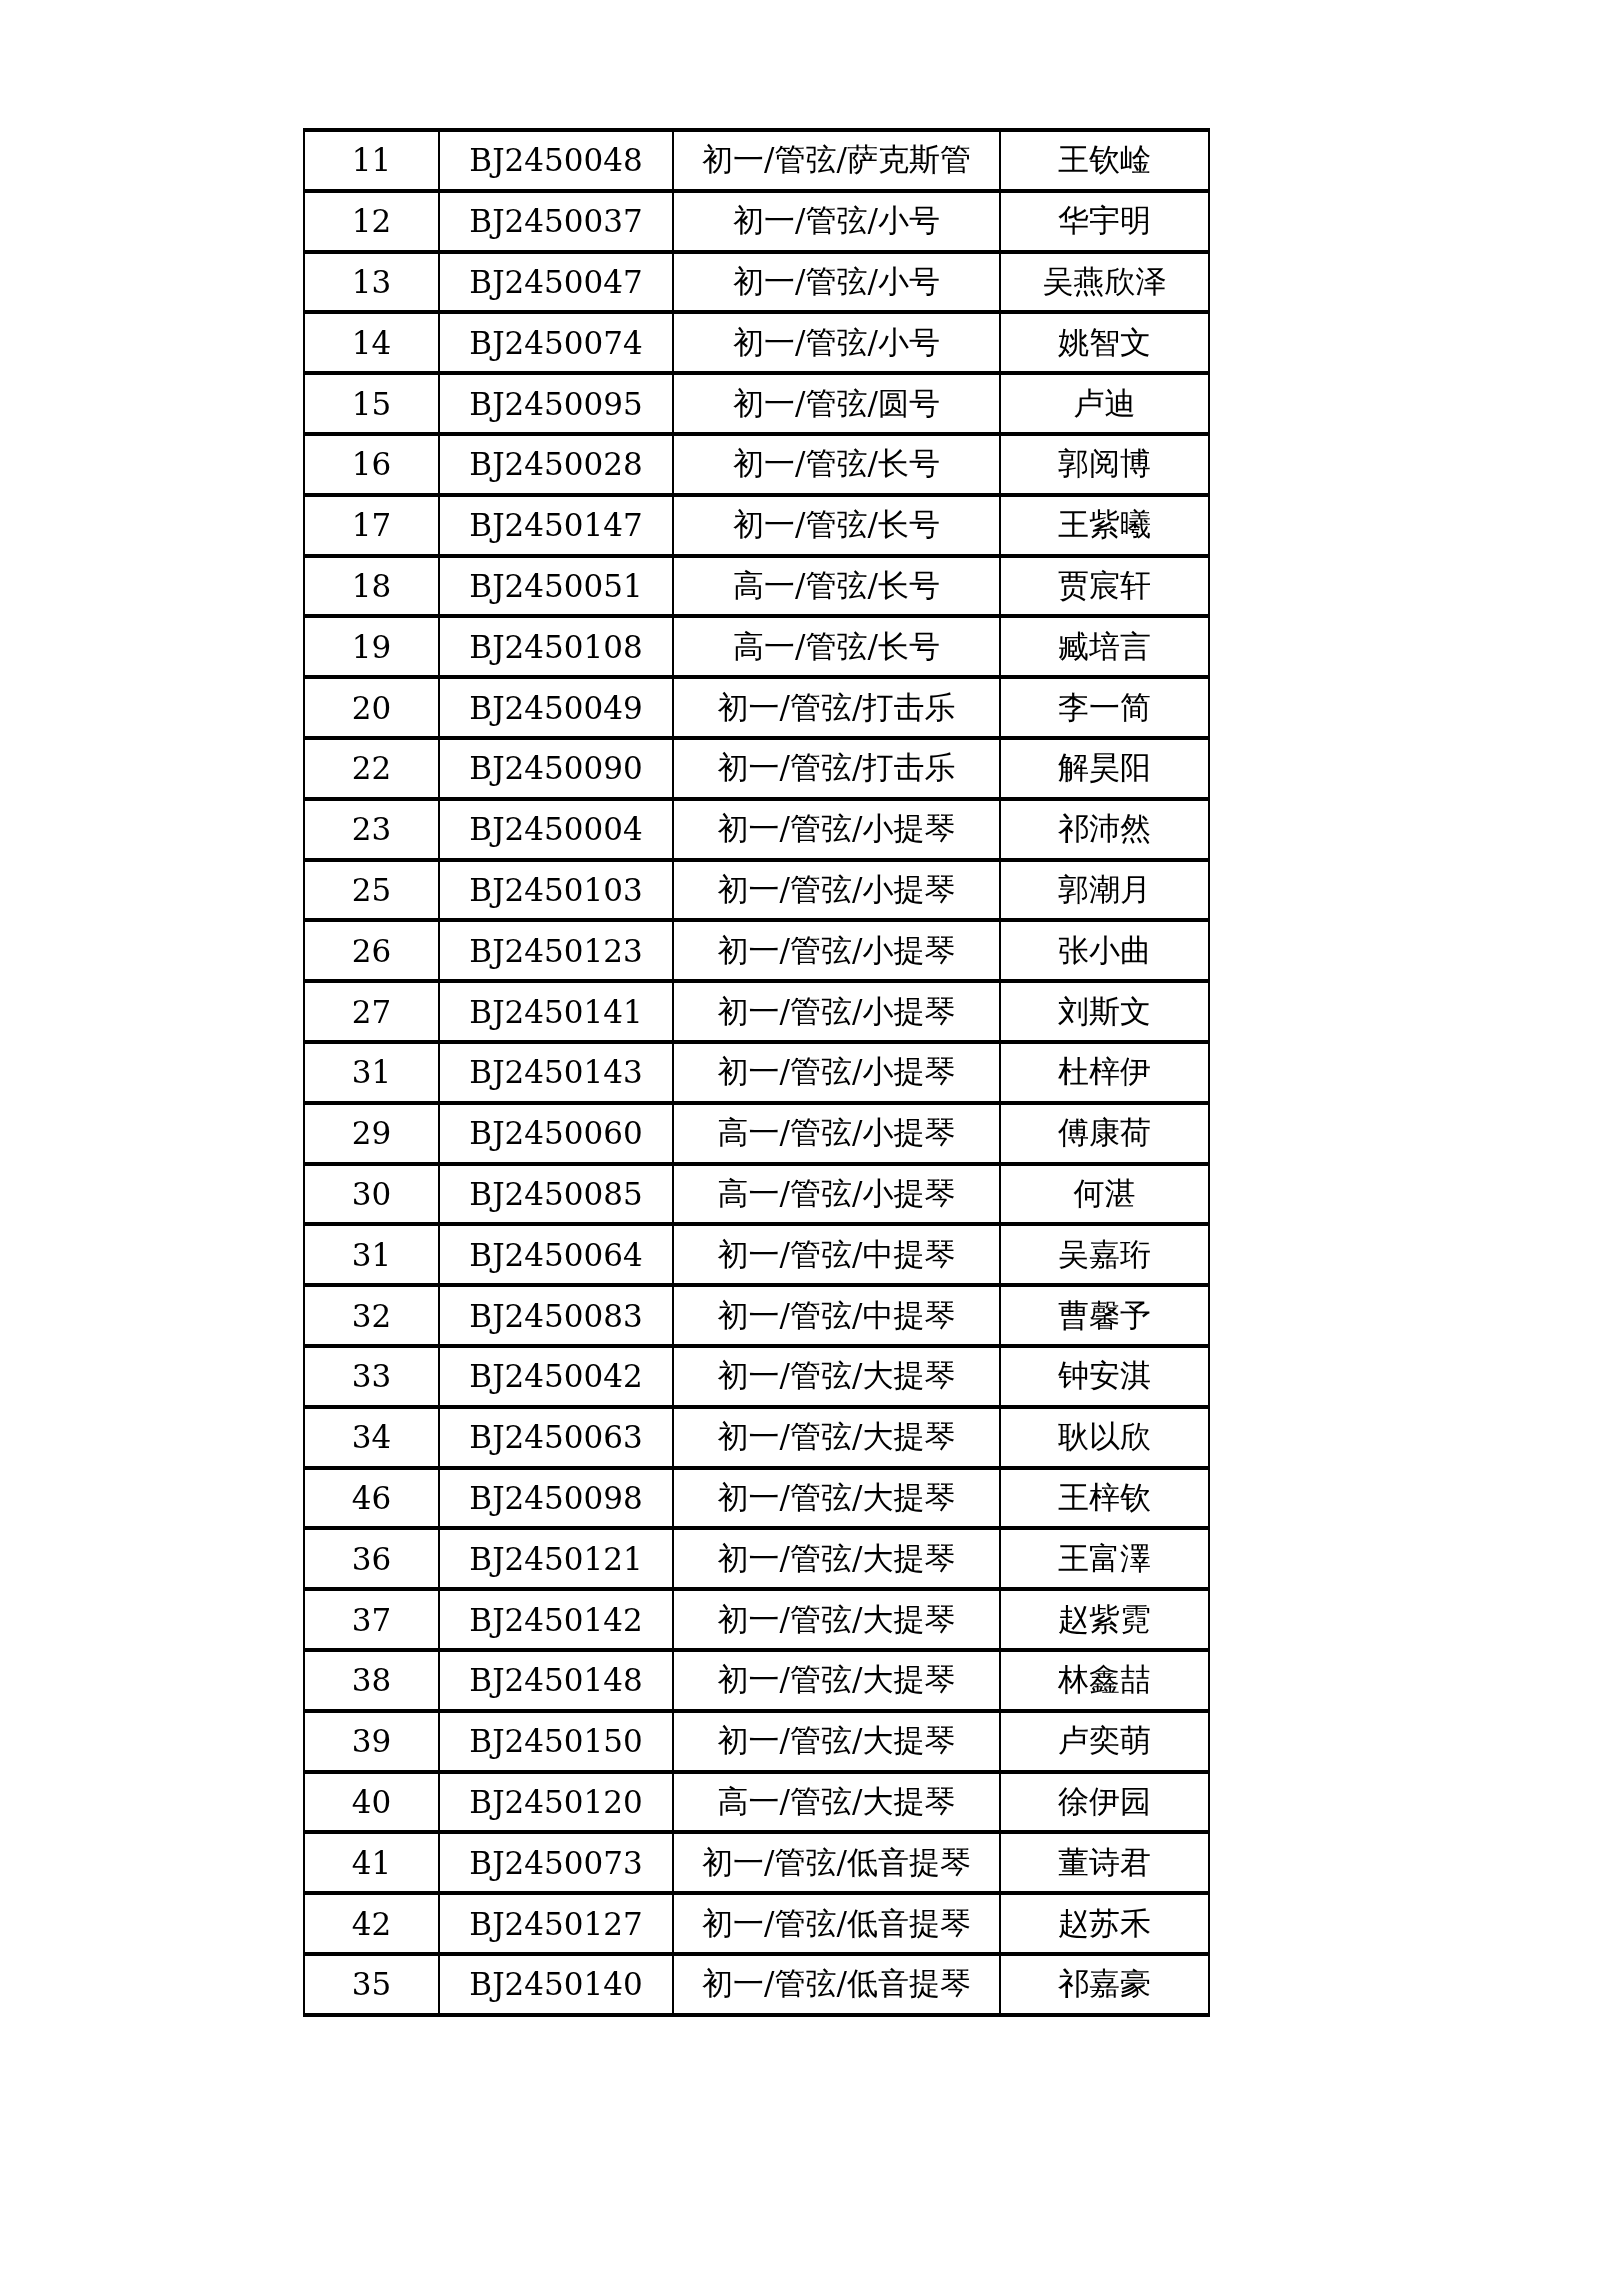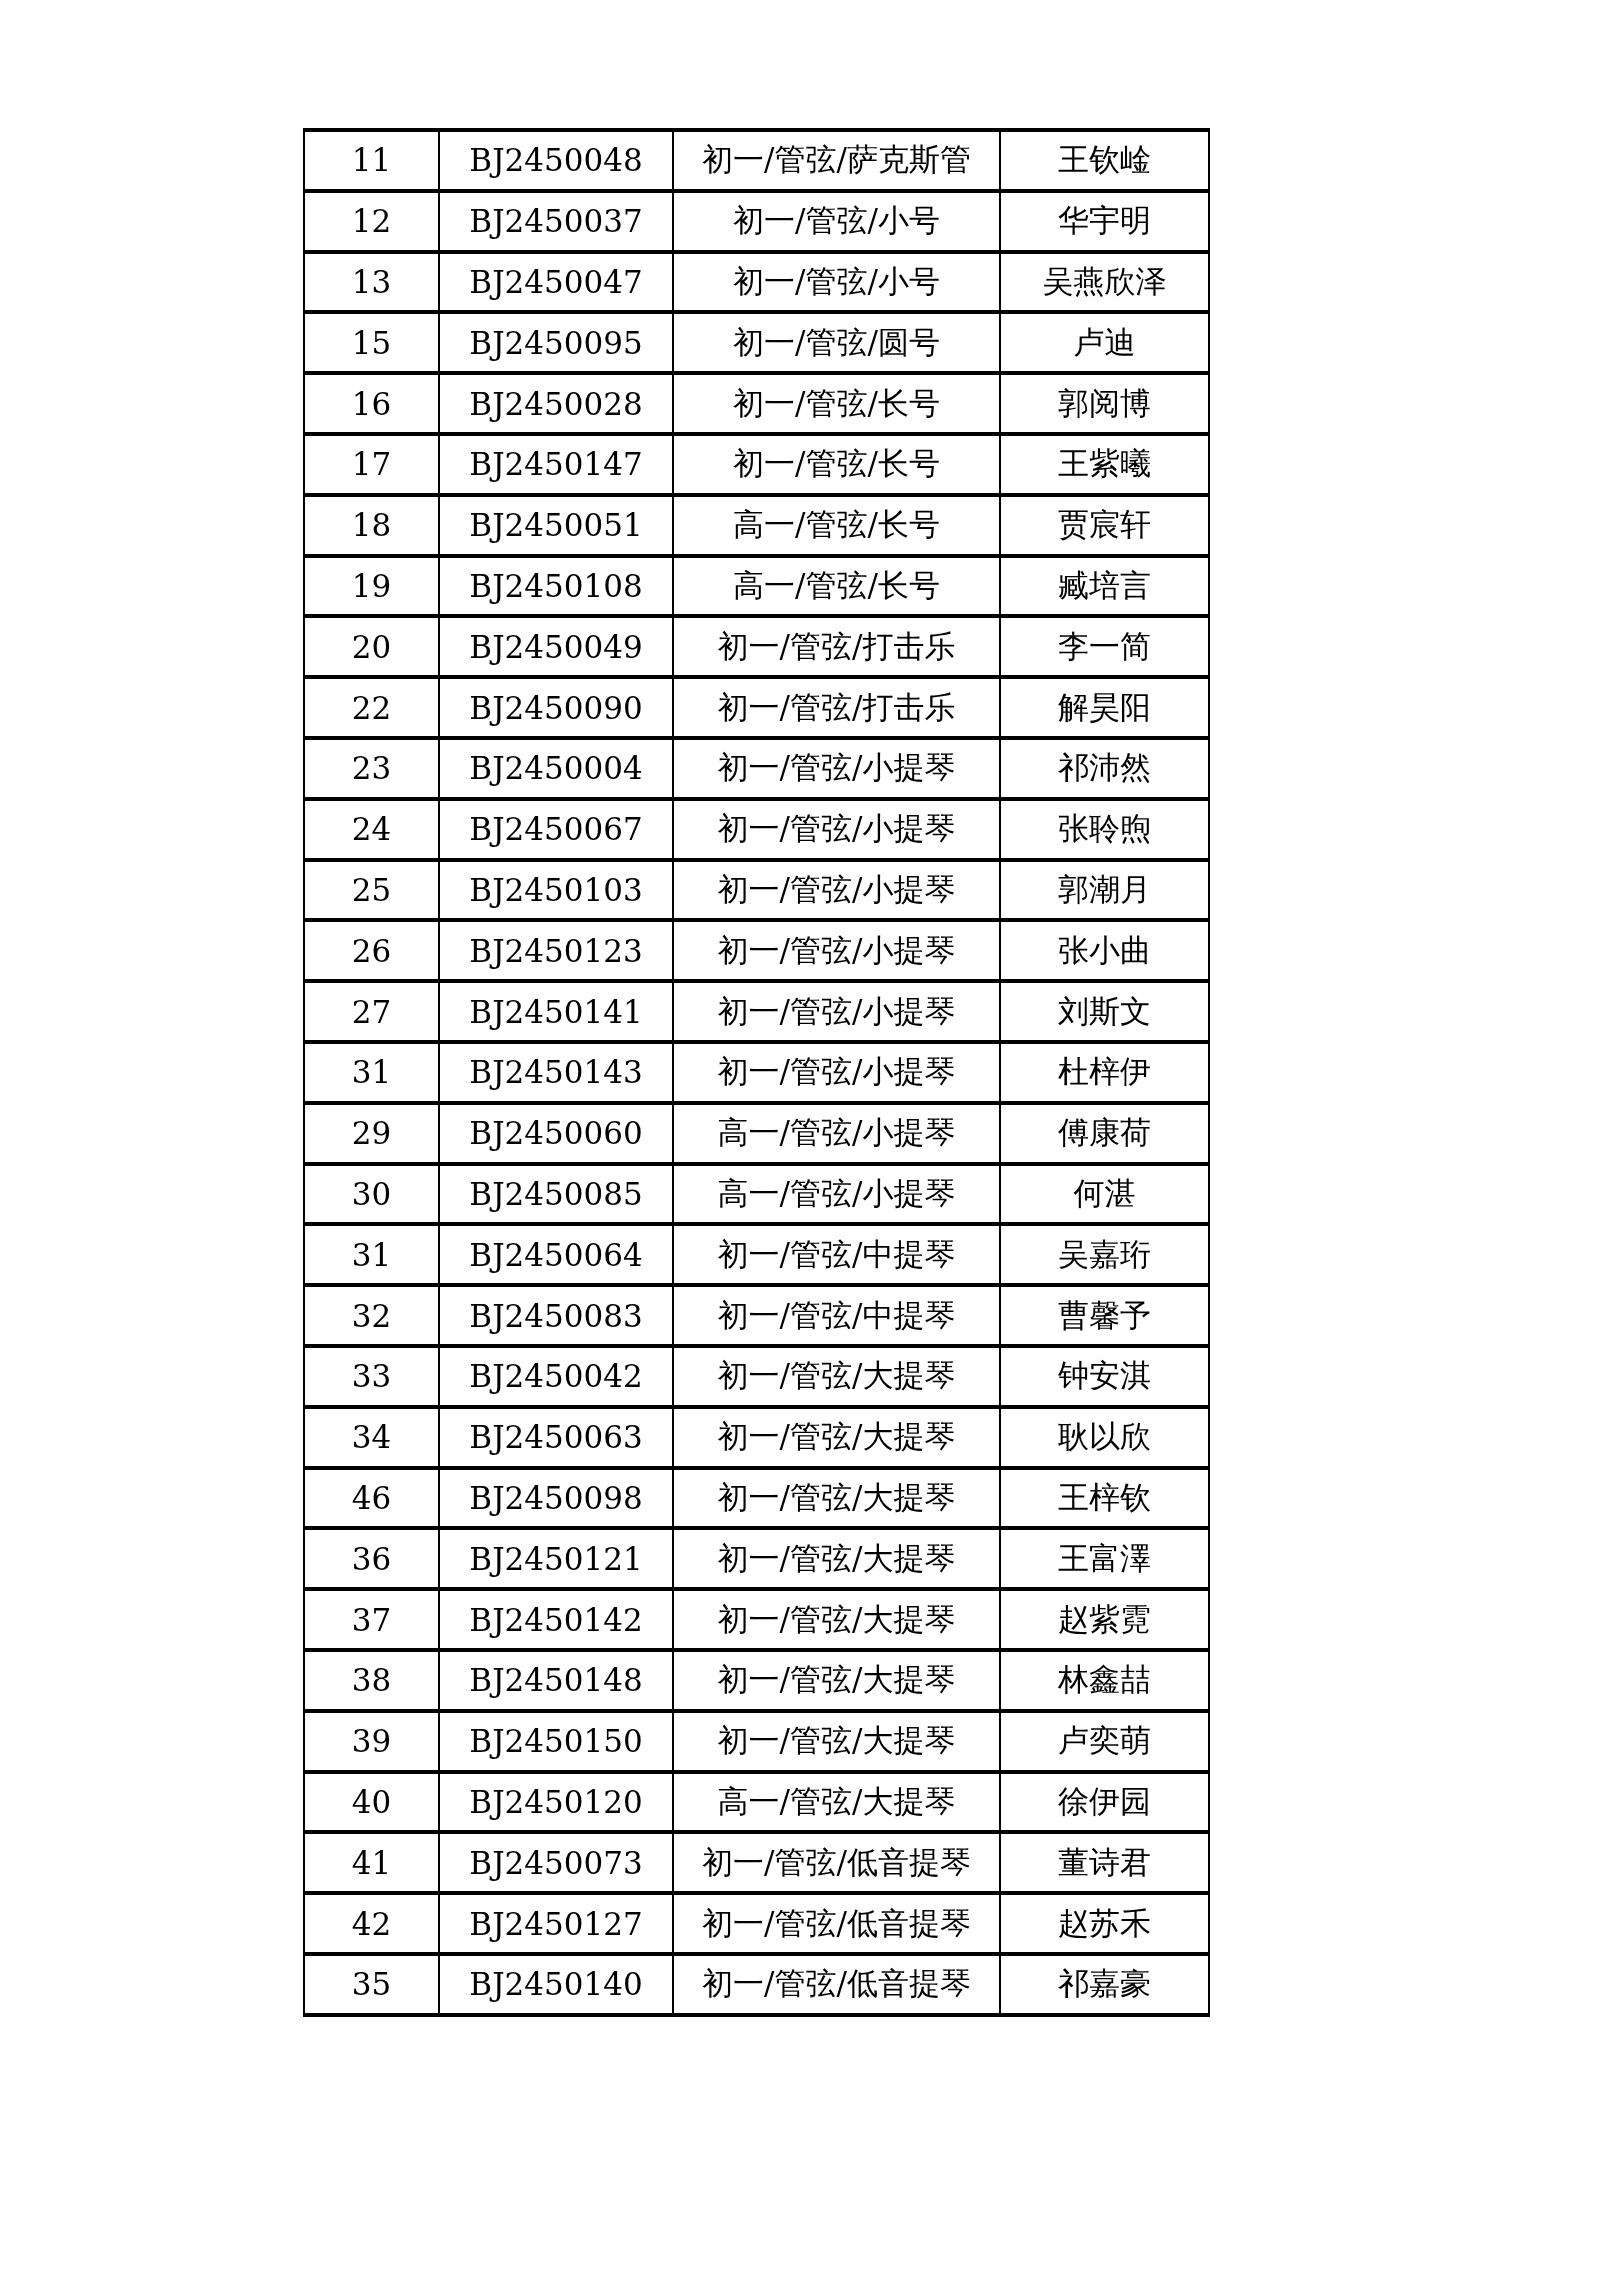--- a/index.html
+++ b/index.html
@@ -77,20 +77,26 @@
     <td>华宇明</td>
   </tr>
 
   <tr>
     <td>13</td>
     <td>BJ2450047</td>
     <td>初一/管弦/小号</td>
     <td>吴燕欣泽</td>
   </tr>
 
+  <tr>
+    <td>14</td>
+    <td>BJ2450074</td>
+    <td>初一/管弦/小号</td>
+    <td>姚智文</td>
+  </tr>
 
   <tr>
     <td>15</td>
     <td>BJ2450095</td>
     <td>初一/管弦/圆号</td>
     <td>卢迪</td>
   </tr>
 
   <tr>
     <td>16</td>
@@ -135,26 +141,20 @@
     <td>解昊阳</td>
   </tr>
 
   <tr>
     <td>23</td>
     <td>BJ2450004</td>
     <td>初一/管弦/小提琴</td>
     <td>祁沛然</td>
   </tr>
 
-  <tr>
-    <td>24</td>
-    <td>BJ2450067</td>
-    <td>初一/管弦/小提琴</td>
-    <td>张聆煦</td>
-  </tr>
 
   <tr>
     <td>25</td>
     <td>BJ2450103</td>
     <td>初一/管弦/小提琴</td>
     <td>郭潮月</td>
   </tr>
 
   <tr>
     <td>26</td>

